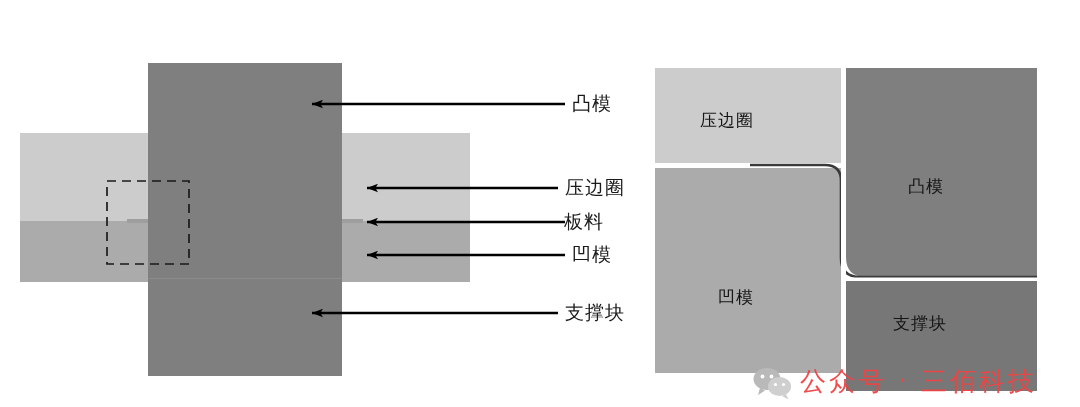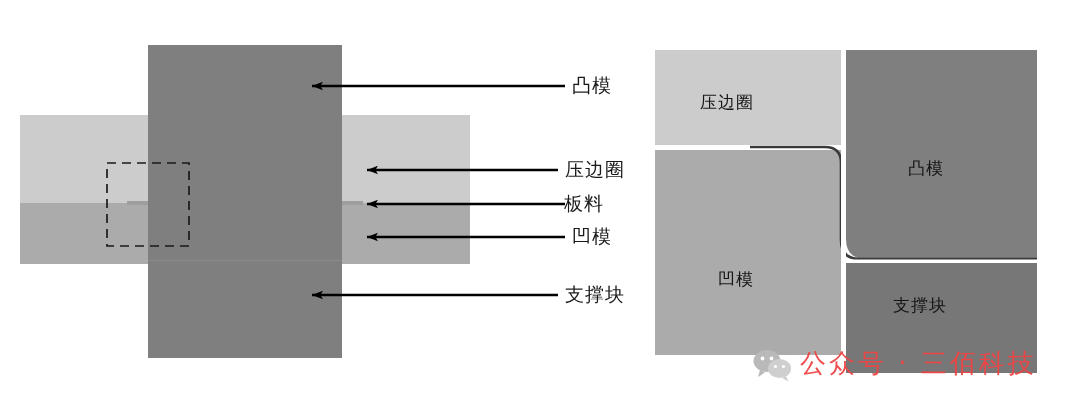--- a/index.html
+++ b/index.html
@@ -11,20 +11,21 @@
     width: 1080px;
     height: 407px;
     font-family: "Liberation Sans", "DejaVu Sans", sans-serif;
     overflow: hidden;
   }
   #stage {
     position: relative;
     width: 1080px;
     height: 308px;
     background: #ffffff;
+    margin-top: 18px;
   }
   .svg-layer {
     position: absolute;
     left: 0;
     top: 0;
     width: 1080px;
     height: 407px;
   }
   .cjk {
     font-family: "DejaVu Sans", "Liberation Sans", sans-serif;

